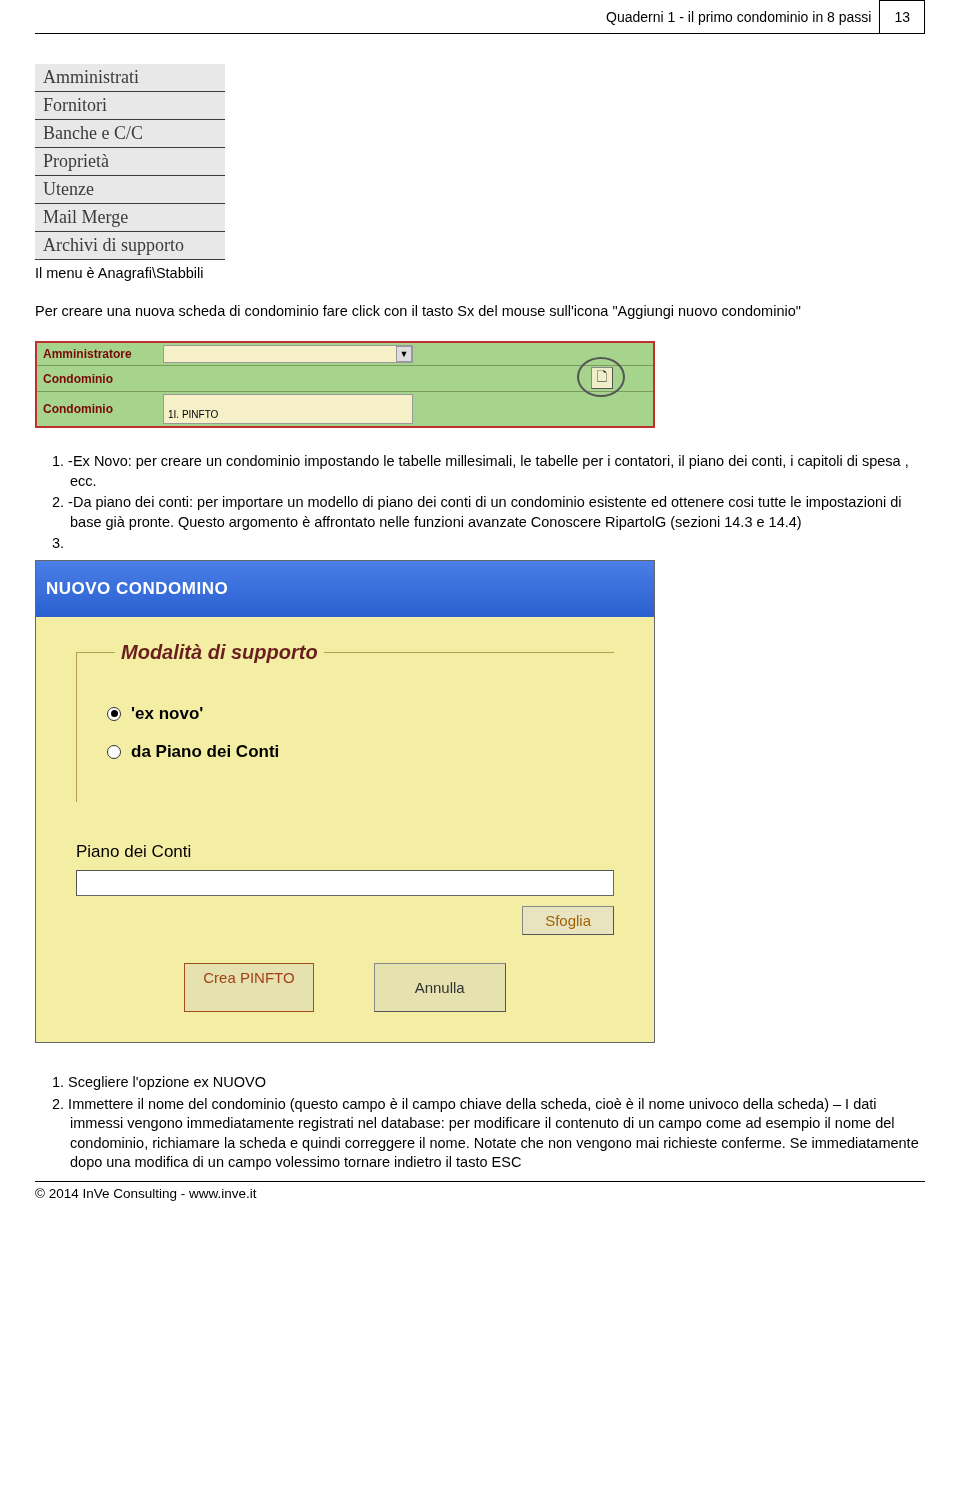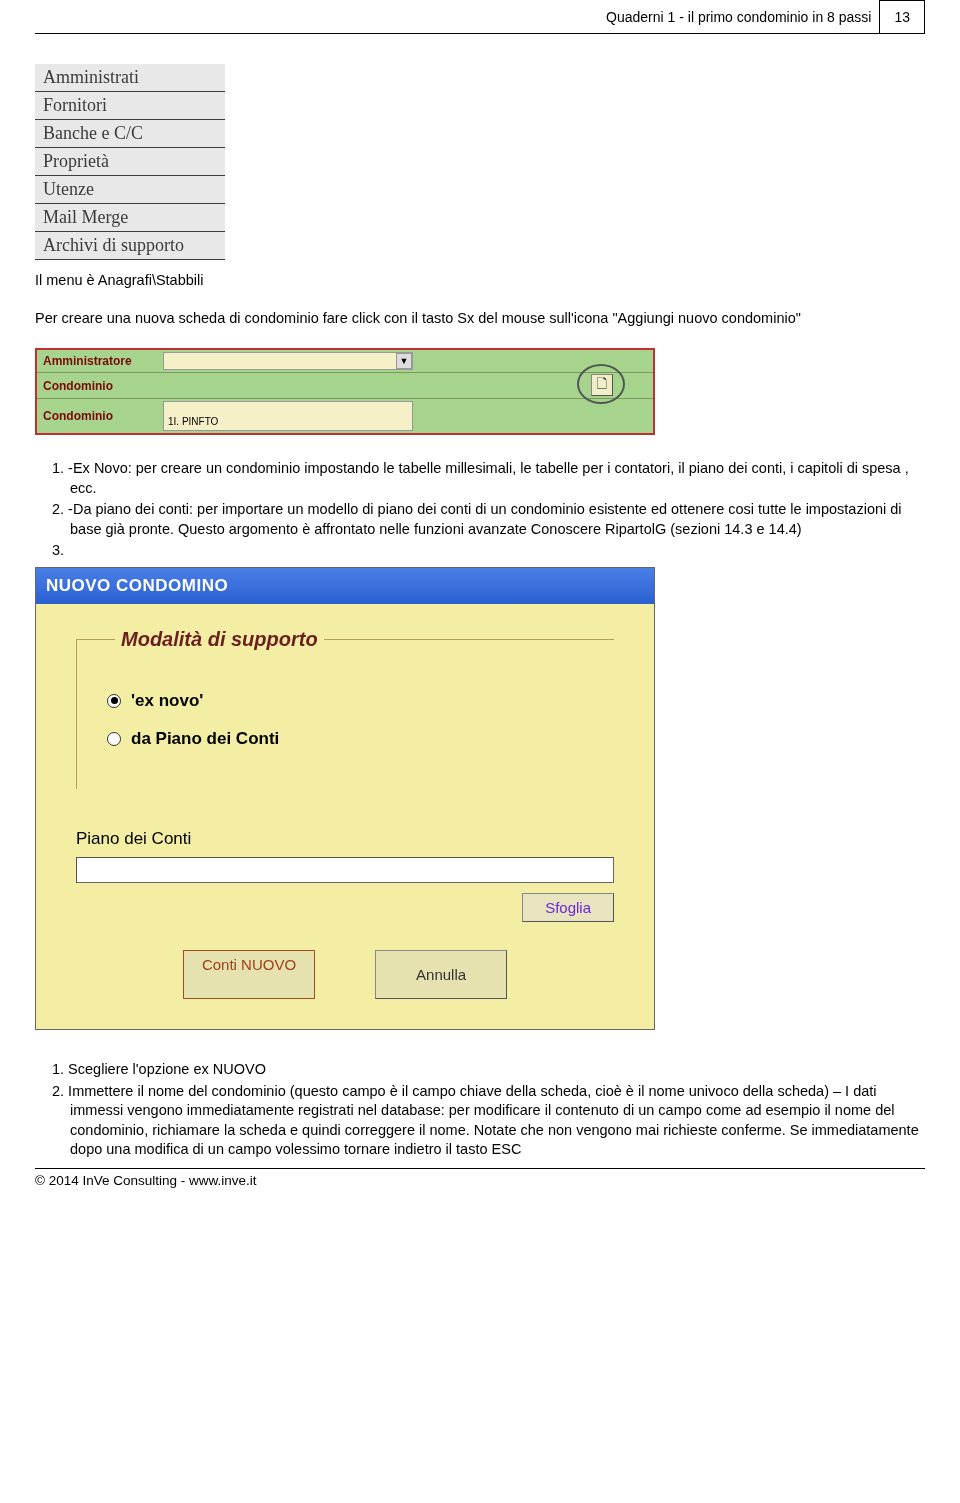--- a/index.html
+++ b/index.html
@@ -31,21 +31,21 @@
   .header-page {
     border: 1.5px solid #000;
     border-bottom: none;
     padding: 3px 14px;
     font-size: 14px;
     display: flex;
     align-items: center;
   }
   .menu-list {
     width: 190px;
-    margin-bottom: 11px;
+    margin-bottom: 4px;
   }
   .menu-item {
     font-family: "Times New Roman", Times, serif;
     font-size: 18px;
     color: #3b3b3b;
     background: #e8e8e8;
     border-bottom: 1px solid #3b3b3b;
     padding: 3px 6px 3px 8px;
   }
   .body-text {
@@ -151,21 +151,21 @@
     width: 620px;
     margin: 6px 0 30px 0;
     border: 1px solid #666;
     background: #f3eea4;
   }
   .dialog .dlg-title {
     background: linear-gradient(#4a7fe8, #2a5fd0);
     color: #fff;
     font-weight: bold;
     font-size: 17px;
-    padding: 8px 10px;
+    padding: 18px 10px;
     letter-spacing: 0.5px;
   }
   .dialog .dlg-body {
     padding: 35px 40px 30px 40px;
   }
   .fieldset-label {
     color: #6a1f1f;
     font-style: italic;
     font-weight: bold;
     font-size: 20px;
@@ -233,21 +233,21 @@
     border: 1px solid #888;
     border-bottom-color: #555;
     border-right-color: #555;
     background: #e6e2b0;
     padding: 5px 22px;
     font-size: 15px;
     color: #333;
     cursor: pointer;
   }
   .btn.disabled {
-    color: #6d28d9;
+    color: #a16207;
     background: #e8e4c0;
     cursor: default;
   }
   .btn.bordered {
     border: 1.5px solid #a05020;
     color: #a04018;
     padding: 5px 18px;
   }
   .btn-row-center {
     display: flex;
@@ -323,21 +323,21 @@
         </div>
       </fieldset>
 
       <div class="section-label">Piano dei Conti</div>
       <div class="textinput"></div>
       <div class="btn-row-right">
         <div class="btn disabled">Sfoglia</div>
       </div>
 
       <div class="btn-row-center">
-        <div class="btn bordered">Conti NUOVO</div>
+        <div class="btn bordered">Crea PINFTO</div>
         <div class="btn" style="padding:15px 40px">Annulla</div>
       </div>
     </div>
   </div>
 
   <p class="list-num">1.  Scegliere l'opzione  ex NUOVO</p>
   <p class="list-num">2.  Immettere il nome del condominio (questo campo è il campo chiave della scheda, cioè è il nome univoco della scheda) – I dati immessi vengono immediatamente registrati nel database: per modificare il contenuto di un campo come ad esempio il nome del condominio, richiamare la scheda e quindi correggere il nome. Notate che non vengono mai richieste conferme. Se immediatamente dopo una modifica di un campo volessimo tornare indietro il tasto ESC</p>
 
 </div>
 

